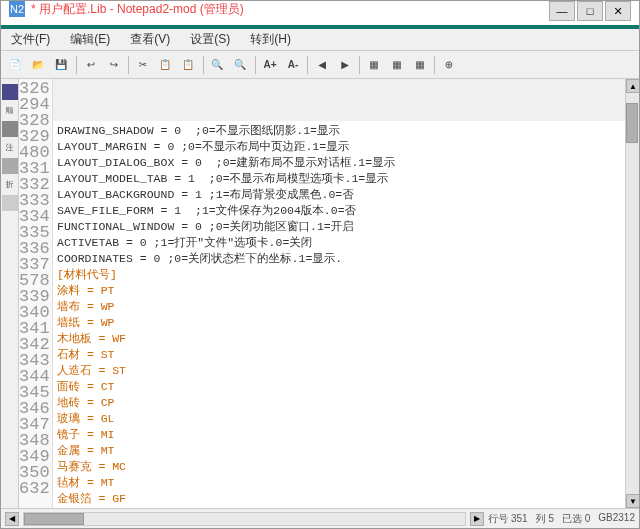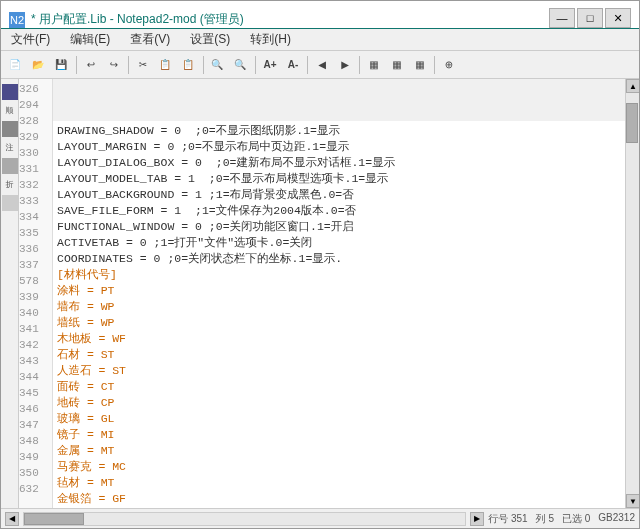--- a/index.html
+++ b/index.html
@@ -13,40 +13,40 @@
     .window {
       width: 640px;
       height: 529px;
       background: #f0f0f0;
       border: 1px solid #999;
       display: flex;
       flex-direction: column;
     }
     .title-bar {
       background: #fff;
-      border-bottom: 1px solid #0f766e;
+      border-bottom: 4px solid #0f766e;
       height: 28px;
       display: flex;
-      align-items: flex-end;
+      align-items: flex-start;
       padding: 0 8px;
       gap: 6px;
     }
     .title-bar-icon {
       width: 16px;
       height: 16px;
       background: #4a90d9;
       font-size: 11px;
       color: white;
       display: flex;
       align-items: center;
       justify-content: center;
     }
     .title-bar-text {
       font-size: 12px;
-      color: #0f766e;
+      color: #ef4444;
       flex: 1;
     }
     .title-bar-controls {
       display: flex;
       gap: 2px;
     }
     .title-btn {
       width: 26px;
       height: 20px;
       border: 1px solid #aaa;
@@ -121,21 +121,21 @@
     }
     .editor-area {
       flex: 1;
       display: flex;
       overflow: hidden;
     }
     .line-numbers {
       width: 34px;
       background: #f8f8f8;
       border-right: 1px solid #ddd;
-      font-size: 11px;
+      font-size: 17px;
       color: #999;
       font-family: 'Courier New', monospace;
       padding-top: 2px;
       overflow: hidden;
       text-align: left;
       padding-right: 16px;
       line-height: 16px;
     }
     .code-content {
       flex: 1;
@@ -278,21 +278,21 @@
       <div class="sidebar-item-block" style="background:#ccc;"></div>
     </div>
 
     <div class="editor-area">
 
       <div class="line-numbers" id="line-numbers">
           <div>326</div>
           <div>294</div>
           <div>328</div>
           <div>329</div>
-          <div>330</div>
+          <div>480</div>
           <div>331</div>
           <div>332</div>
           <div>333</div>
           <div>334</div>
           <div>335</div>
           <div>336</div>
           <div>337</div>
           <div>578</div>
           <div>339</div>
           <div>340</div>

